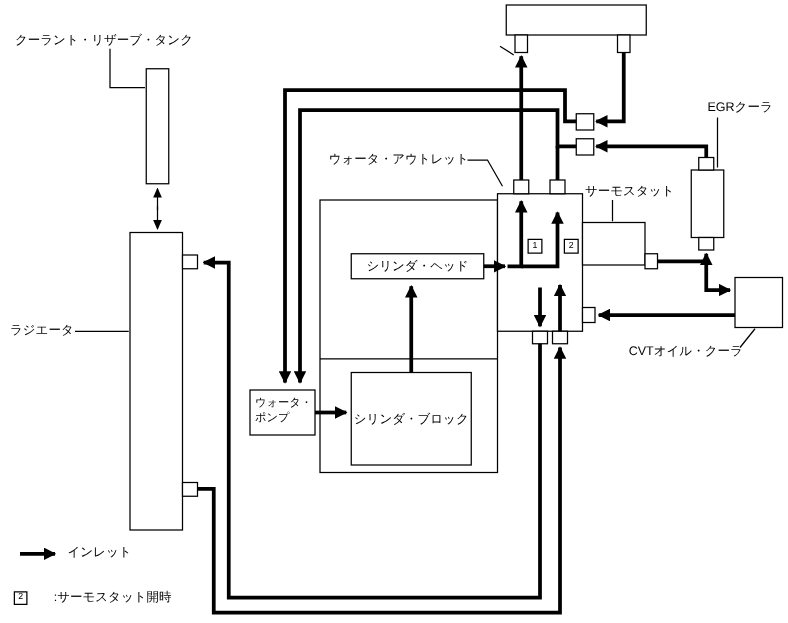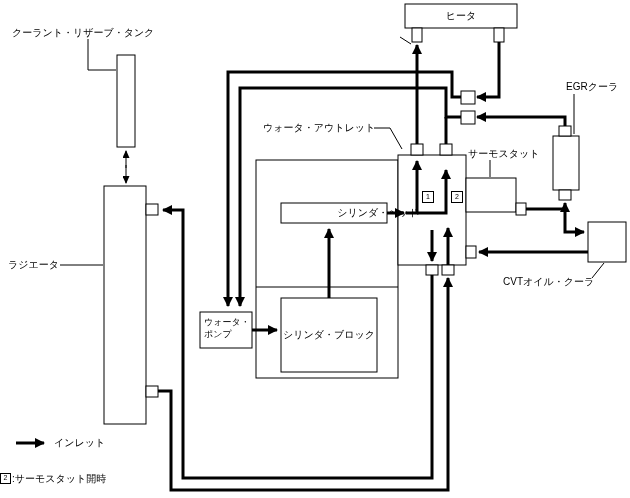--- a/index.html
+++ b/index.html
@@ -94,34 +94,33 @@
       <path class="flow" d="M432,275 L432,478 L183,478 L183,210 L163,210" marker-end="url(#ah)"></path>
       <path class="flow" d="M158,391 L171,391 L171,490 L448,490 L448,278" marker-end="url(#ah)"></path>
       <path class="flow" d="M526,209 L565,209"></path>
       <path class="flow" d="M565,211 L565,203" marker-end="url(#ah)"></path>
       <path class="flow" d="M565,209 L565,232 L584,232" marker-end="url(#ah)"></path>
       <path class="flow" d="M588,252 L479,252" marker-end="url(#ah)"></path>
       <path class="flow" d="M16,443 L44,443" marker-end="url(#ah)"></path>
     </g>
   </svg>
 
-  <div class="boxlbl" style="left:405px;top:4px;width:112px;height:24px;">ヒータ</div>
   <div class="lbl" style="left:12px;top:27px;">クーラント・リザーブ・タンク</div>
   <div class="lbl" style="left:263px;top:122px;">ウォータ・アウトレット</div>
   <div class="lbl" style="left:468px;top:148px;text-align:center;">サーモスタット</div>
   <div class="lbl" style="left:566px;top:81px;">EGRクーラ</div>
   <div class="lbl" style="left:8px;top:259px;">ラジエータ</div>
-  <div class="boxlbl" style="left:281px;top:203px;width:106px;height:20px;margin-left:44px;">シリンダ・ヘッド</div>
+  <div class="boxlbl" style="left:281px;top:203px;width:106px;height:20px;">シリンダ・ヘッド</div>
   <div class="boxlbl" style="left:281px;top:298px;width:96px;height:74px;">シリンダ・ブロック</div>
   <div class="pumplbl" style="left:200px;top:312px;width:52px;height:36px;"><span>ウォータ・</span><br>
        <span>ポンプ</span></div>
   <div class="lbl" style="left:503px;top:276px;">CVTオイル・クーラ</div>
 
   <div class="marker" style="left:422px;top:191px;">1</div>
   <div class="marker" style="left:451px;top:191px;">2</div>
 
   <div class="lbl" style="left:54px;top:437px;">インレット</div>
-  <div class="legend-item" style="left:0;top:473px;">
+  <div class="legend-item" style="left:11px;top:473px;gap:20px;">
     <span class="sym">2</span>
     <span>:サーモスタット開時</span>
   </div>
 
 </div>
 
 </body></html>

